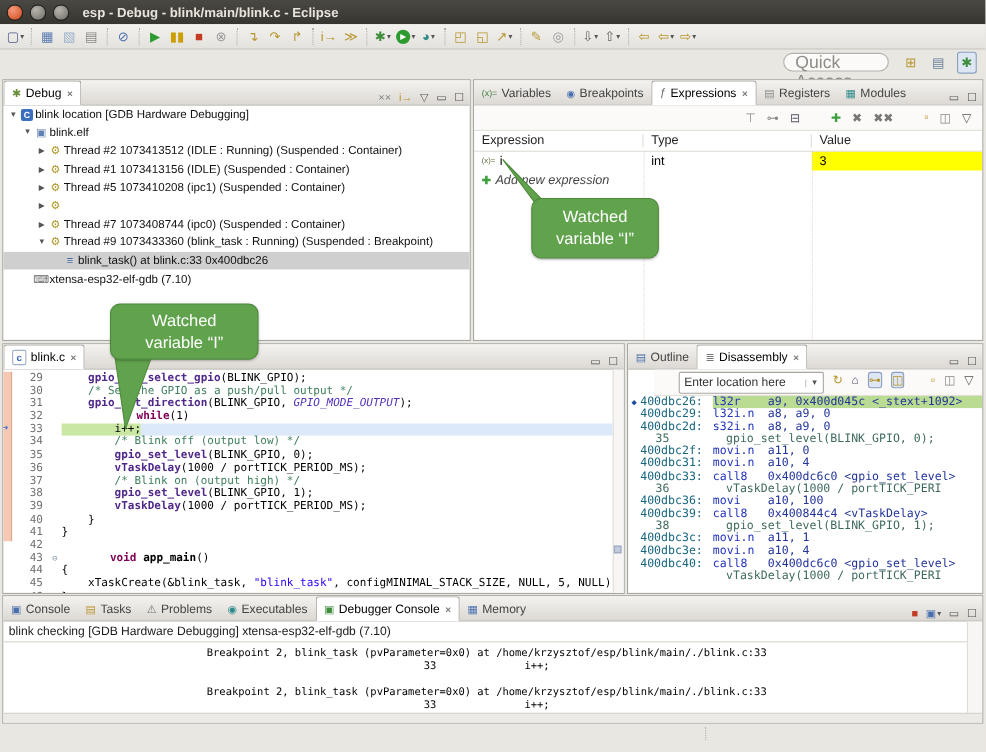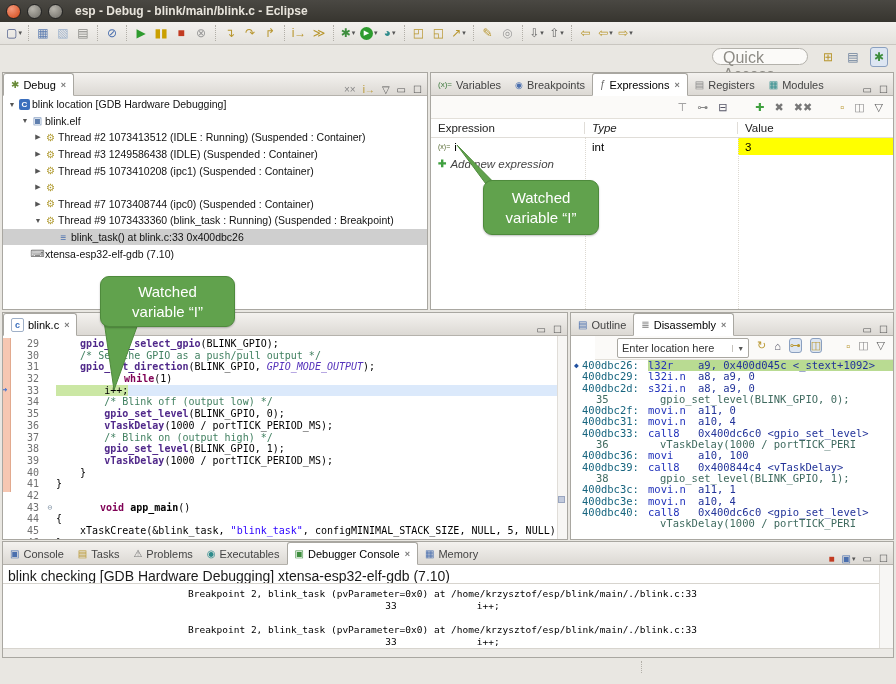--- a/index.html
+++ b/index.html
@@ -81,21 +81,21 @@
   #disasm-body{position:absolute;left:0;right:0;top:47px;bottom:0;font-family:"DejaVu Sans Mono","Liberation Mono",monospace;
     font-size:10.5px;}
   .drow{display:flex;height:11.3px;line-height:11.3px;white-space:pre;}
   .dmark{width:11px;flex:none;color:#2050a0;font-size:8px;text-align:center;}
   .daddr{width:66px;flex:none;color:#17657f;}
   .dmnem{width:50px;flex:none;color:#2233bb;}
   .dops{color:#223399;flex:1;}
   .dsrcnum{width:78px;flex:none;padding-left:14px;box-sizing:border-box;color:#3F6A5F;}
   .dsrc{color:#3F6A5F;flex:1;}
   
-  #console-header{position:absolute;left:5px;top:26px;right:20px;font-size:14px;color:#1a1a1a;white-space:nowrap;}
+  #console-header{position:absolute;left:5px;top:26px;right:20px;font-size:11px;color:#1a1a1a;white-space:nowrap;}
   #console-divider{position:absolute;left:0;right:0;top:41px;border-top:1px solid #d7d4ce;}
   #console-body{position:absolute;left:5px;top:46px;right:16px;bottom:8px;
     font-family:"DejaVu Sans Mono","Liberation Mono",monospace;font-size:9.5px;text-align:center;}
   .conline{height:12px;line-height:12px;white-space:pre;color:#000;}
   #console-scroll{position:absolute;right:0;top:23px;bottom:8px;width:13px;border-left:1px solid #e0ddd8;background:#f7f6f4;}
   #console-bottom{position:absolute;left:0;right:0;bottom:0;height:8px;background:#eceae6;border-top:1px solid #d7d4ce;}
   
   .callout{position:absolute;background:#61a24d;border:1px solid #4e8a3c;border-radius:9px;color:#fff;
     font-size:15px;text-align:center;display:flex;flex-direction:column;justify-content:center;z-index:60;
     line-height:20px;box-shadow:0 1px 2px rgba(0,0,0,0.25);}
@@ -267,21 +267,21 @@
         <span>blink.elf</span>
       </div>
       <div class="trow" style="padding-left: 30px;">
         <span class="texp">▶</span>
         <span class="tico" style="color: rgb(176, 154, 47);">⚙</span>
         <span>Thread #2 1073413512 (IDLE : Running) (Suspended : Container)</span>
       </div>
       <div class="trow" style="padding-left: 30px;">
         <span class="texp">▶</span>
         <span class="tico" style="color: rgb(176, 154, 47);">⚙</span>
-        <span>Thread #3 1249586438 (IDLE) (Suspended : Container)</span>
+        <span>Thread #1 1073413156 (IDLE) (Suspended : Container)</span>
       </div>
       <div class="trow" style="padding-left: 30px;">
         <span class="texp">▶</span>
         <span class="tico" style="color: rgb(176, 154, 47);">⚙</span>
         <span>Thread #5 1073410208 (ipc1) (Suspended : Container)</span>
       </div>
       <div class="trow" style="padding-left: 30px;">
         <span class="texp">▶</span>
         <span class="tico" style="color: rgb(176, 154, 47);">⚙</span>
       </div>
@@ -345,21 +345,21 @@
       <span class="etbi"><span style="color: rgb(119, 119, 119);">✖</span></span>
       <span class="etbi"><span style="color: rgb(119, 119, 119);">✖✖</span></span>
       <span class="egap"></span>
       <span class="etbi"><span style="color: rgb(184, 150, 46);">▫</span></span>
       <span class="etbi"><span style="color: rgb(136, 136, 136);">◫</span></span>
       <span class="etbi"><span style="color: rgb(85, 85, 85);">▽</span></span>
     </div>
   <div id="expr-table">
     <div class="thead">
       <div class="thc" style="width:154px;border-right:1px solid #e0ddd8;">Expression</div>
-      <div class="thc" style="width:153px;border-right:1px solid #e0ddd8;font-style:italic;">Type</div>
+      <div class="thc" style="width:153px;border-right:1px solid #e0ddd8;">Type</div>
       <div class="thc" style="flex:1;">Value</div>
     </div>
     <div class="colguide" style="left:154px;"></div>
     <div class="colguide" style="left:307px;"></div>
     <div id="expr-rows">
         <div class="erow">
           <div class="ecell" style="width: 154px;">
             <span style="font-size: 7px; color: rgb(85, 104, 47); margin-right: 4px;">(x)=</span>
             <span>i</span>
           </div>

